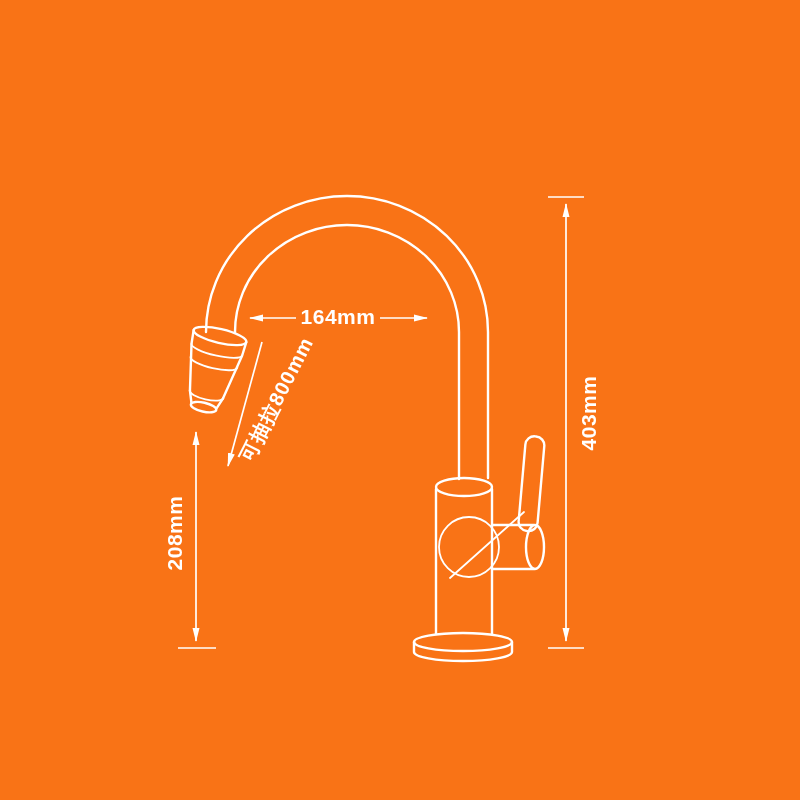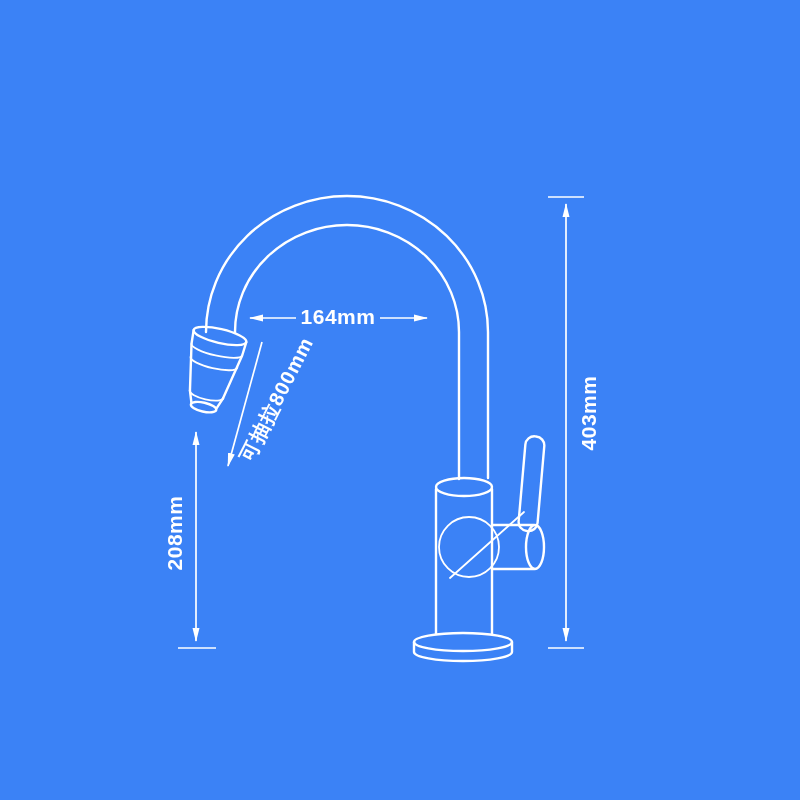--- a/index.html
+++ b/index.html
@@ -4,21 +4,21 @@
 <style>
   html, body {
     margin: 0;
     padding: 0;
     background: #000;
   }
   .canvas {
     position: relative;
     width: 800px;
     height: 800px;
-    background: #3b82f6;
+    background: #f97316;
     overflow: hidden;
     font-family: "Liberation Sans", sans-serif;
   }
   svg { display: block; }
   .dim-text {
     font-family: "Liberation Sans", sans-serif;
     font-size: 21px;
     font-weight: 700;
     letter-spacing: 0.5px;
   }

